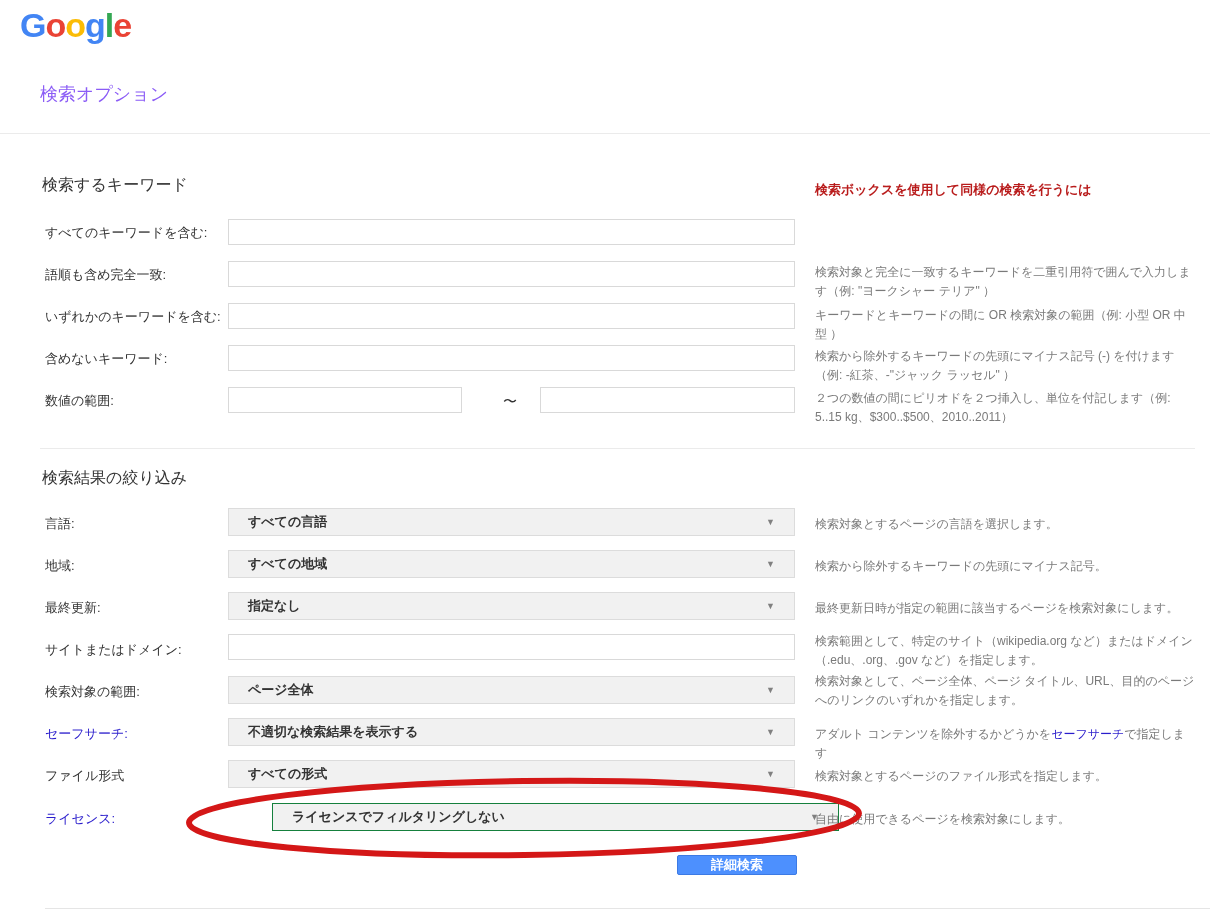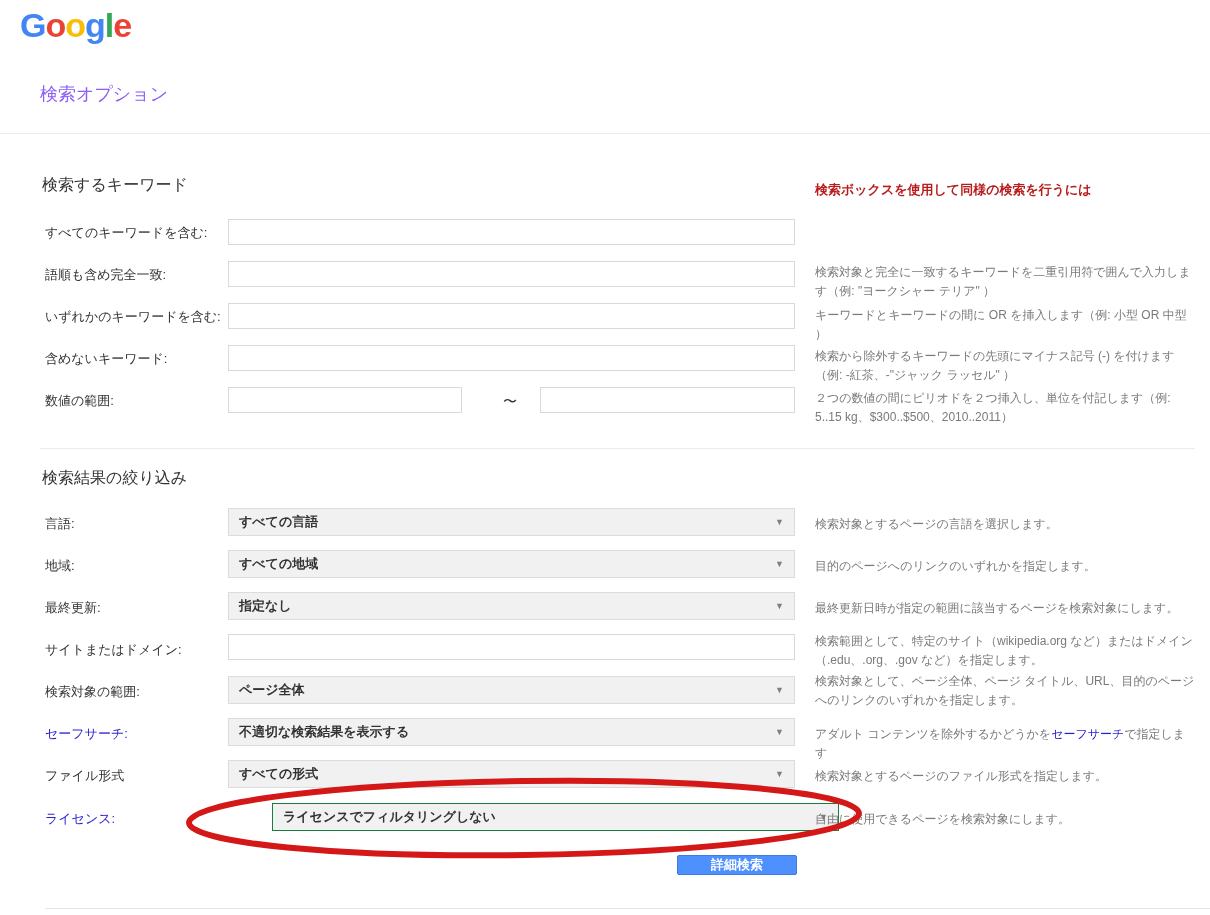--- a/index.html
+++ b/index.html
@@ -19,21 +19,21 @@
 
   .row-label { position:absolute; left:45px; font-size:13px; color:#333; white-space:nowrap; }
   .row-label.link { color:#2a1dcc; }
 
   .field { position:absolute; left:228px; width:567px; }
   input.text-input { height:26px; width:567px; border:1px solid #d9d9d9; background:#fff; padding:0 8px; font-size:13px; color:#333; outline:none; }
   input.num-input-1 { position:absolute; left:228px; width:234px; }
   input.num-input-2 { position:absolute; left:540px; width:255px; }
   .tilde { position:absolute; left:503px; font-size:14px; color:#333; }
 
-  .select { height:28px; background:#f1f1f1; border:1px solid #dcdcdc; display:flex; align-items:center; justify-content:space-between; padding:0 10px; font-size:13px; font-weight:bold; color:#333; cursor:pointer; }
+  .select { height:28px; background:#f1f1f1; border:1px solid #dcdcdc; display:flex; align-items:center; justify-content:space-between; padding:0 19px; font-size:13px; font-weight:bold; color:#333; cursor:pointer; }
   .select .arrow { color:#808080; font-size:9px; line-height:1; }
   .select.focused { border:1px solid #15803d;margin-left:44px; }
 
   .help { position:absolute; left:815px; width:382px; font-size:12px; color:#7a7a7a; line-height:1.55; }
   .help .inline-link { color:#2a1dcc; cursor:pointer; }
 
   .submit-btn { position:absolute; left:677px; top:855px; width:120px; height:20px; background:#4d90fe; border:1px solid #3c7ae4; border-radius:2px; color:#fff; font-size:13px; font-weight:bold; font-family:inherit; cursor:pointer; }
 
   .annotation-svg { position:absolute; left:0; top:0; pointer-events:none; }
   .annotation-svg ellipse { fill:none; stroke:#d41717; stroke-width:6; }
@@ -54,21 +54,21 @@
 
   <div class="row-label" style="top:224px">すべてのキーワードを含む:</div>
   <input class="text-input field" style="top: 219px;">
 
   <div class="row-label" style="top:266px">語順も含め完全一致:</div>
   <input class="text-input field" style="top: 261px;">
   <div class="help" style="top:263px">検索対象と完全に一致するキーワードを二重引用符で囲んで入力します（例: "ヨークシャー テリア" ）</div>
 
   <div class="row-label" style="top:308px">いずれかのキーワードを含む:</div>
   <input class="text-input field" style="top: 303px;">
-  <div class="help" style="top:306px">キーワードとキーワードの間に OR を挿入します（例: 小型 OR 中型 ）</div>
+  <div class="help" style="top:306px">キーワードとキーワードの間に OR 検索対象の範囲（例: 小型 OR 中型 ）</div>
 
   <div class="row-label" style="top:350px">含めないキーワード:</div>
   <input class="text-input field" style="top: 345px;">
   <div class="help" style="top:347px">検索から除外するキーワードの先頭にマイナス記号 (-) を付けます（例: -紅茶、-"ジャック ラッセル" ）</div>
 
   <div class="row-label" style="top:392px">数値の範囲:</div>
   <input class="text-input num-input-1" style="top: 387px;">
   <span class="tilde" style="top:393px">〜</span>
   <input class="text-input num-input-2" style="top: 387px;">
   <div class="help" style="top:389px">２つの数値の間にピリオドを２つ挿入し、単位を付記します（例: 5..15 kg、$300..$500、2010..2011）</div>
@@ -82,21 +82,21 @@
     <span>すべての言語</span>
     <span class="arrow">▼</span>
   </div>
   <div class="help" style="top:515px">検索対象とするページの言語を選択します。</div>
 
   <div class="row-label" style="top:557px">地域:</div>
   <div class="select field" style="top:550px">
     <span>すべての地域</span>
     <span class="arrow">▼</span>
   </div>
-  <div class="help" style="top:557px">目的のページへのリンクのいずれかを指定します。</div>
+  <div class="help" style="top:557px">検索から除外するキーワードの先頭にマイナス記号。</div>
 
   <div class="row-label" style="top:599px">最終更新:</div>
   <div class="select field" style="top:592px">
     <span>指定なし</span>
     <span class="arrow">▼</span>
   </div>
   <div class="help" style="top:599px">最終更新日時が指定の範囲に該当するページを検索対象にします。</div>
 
   <div class="row-label" style="top:641px">サイトまたはドメイン:</div>
   <input class="text-input field" style="top: 634px;">

